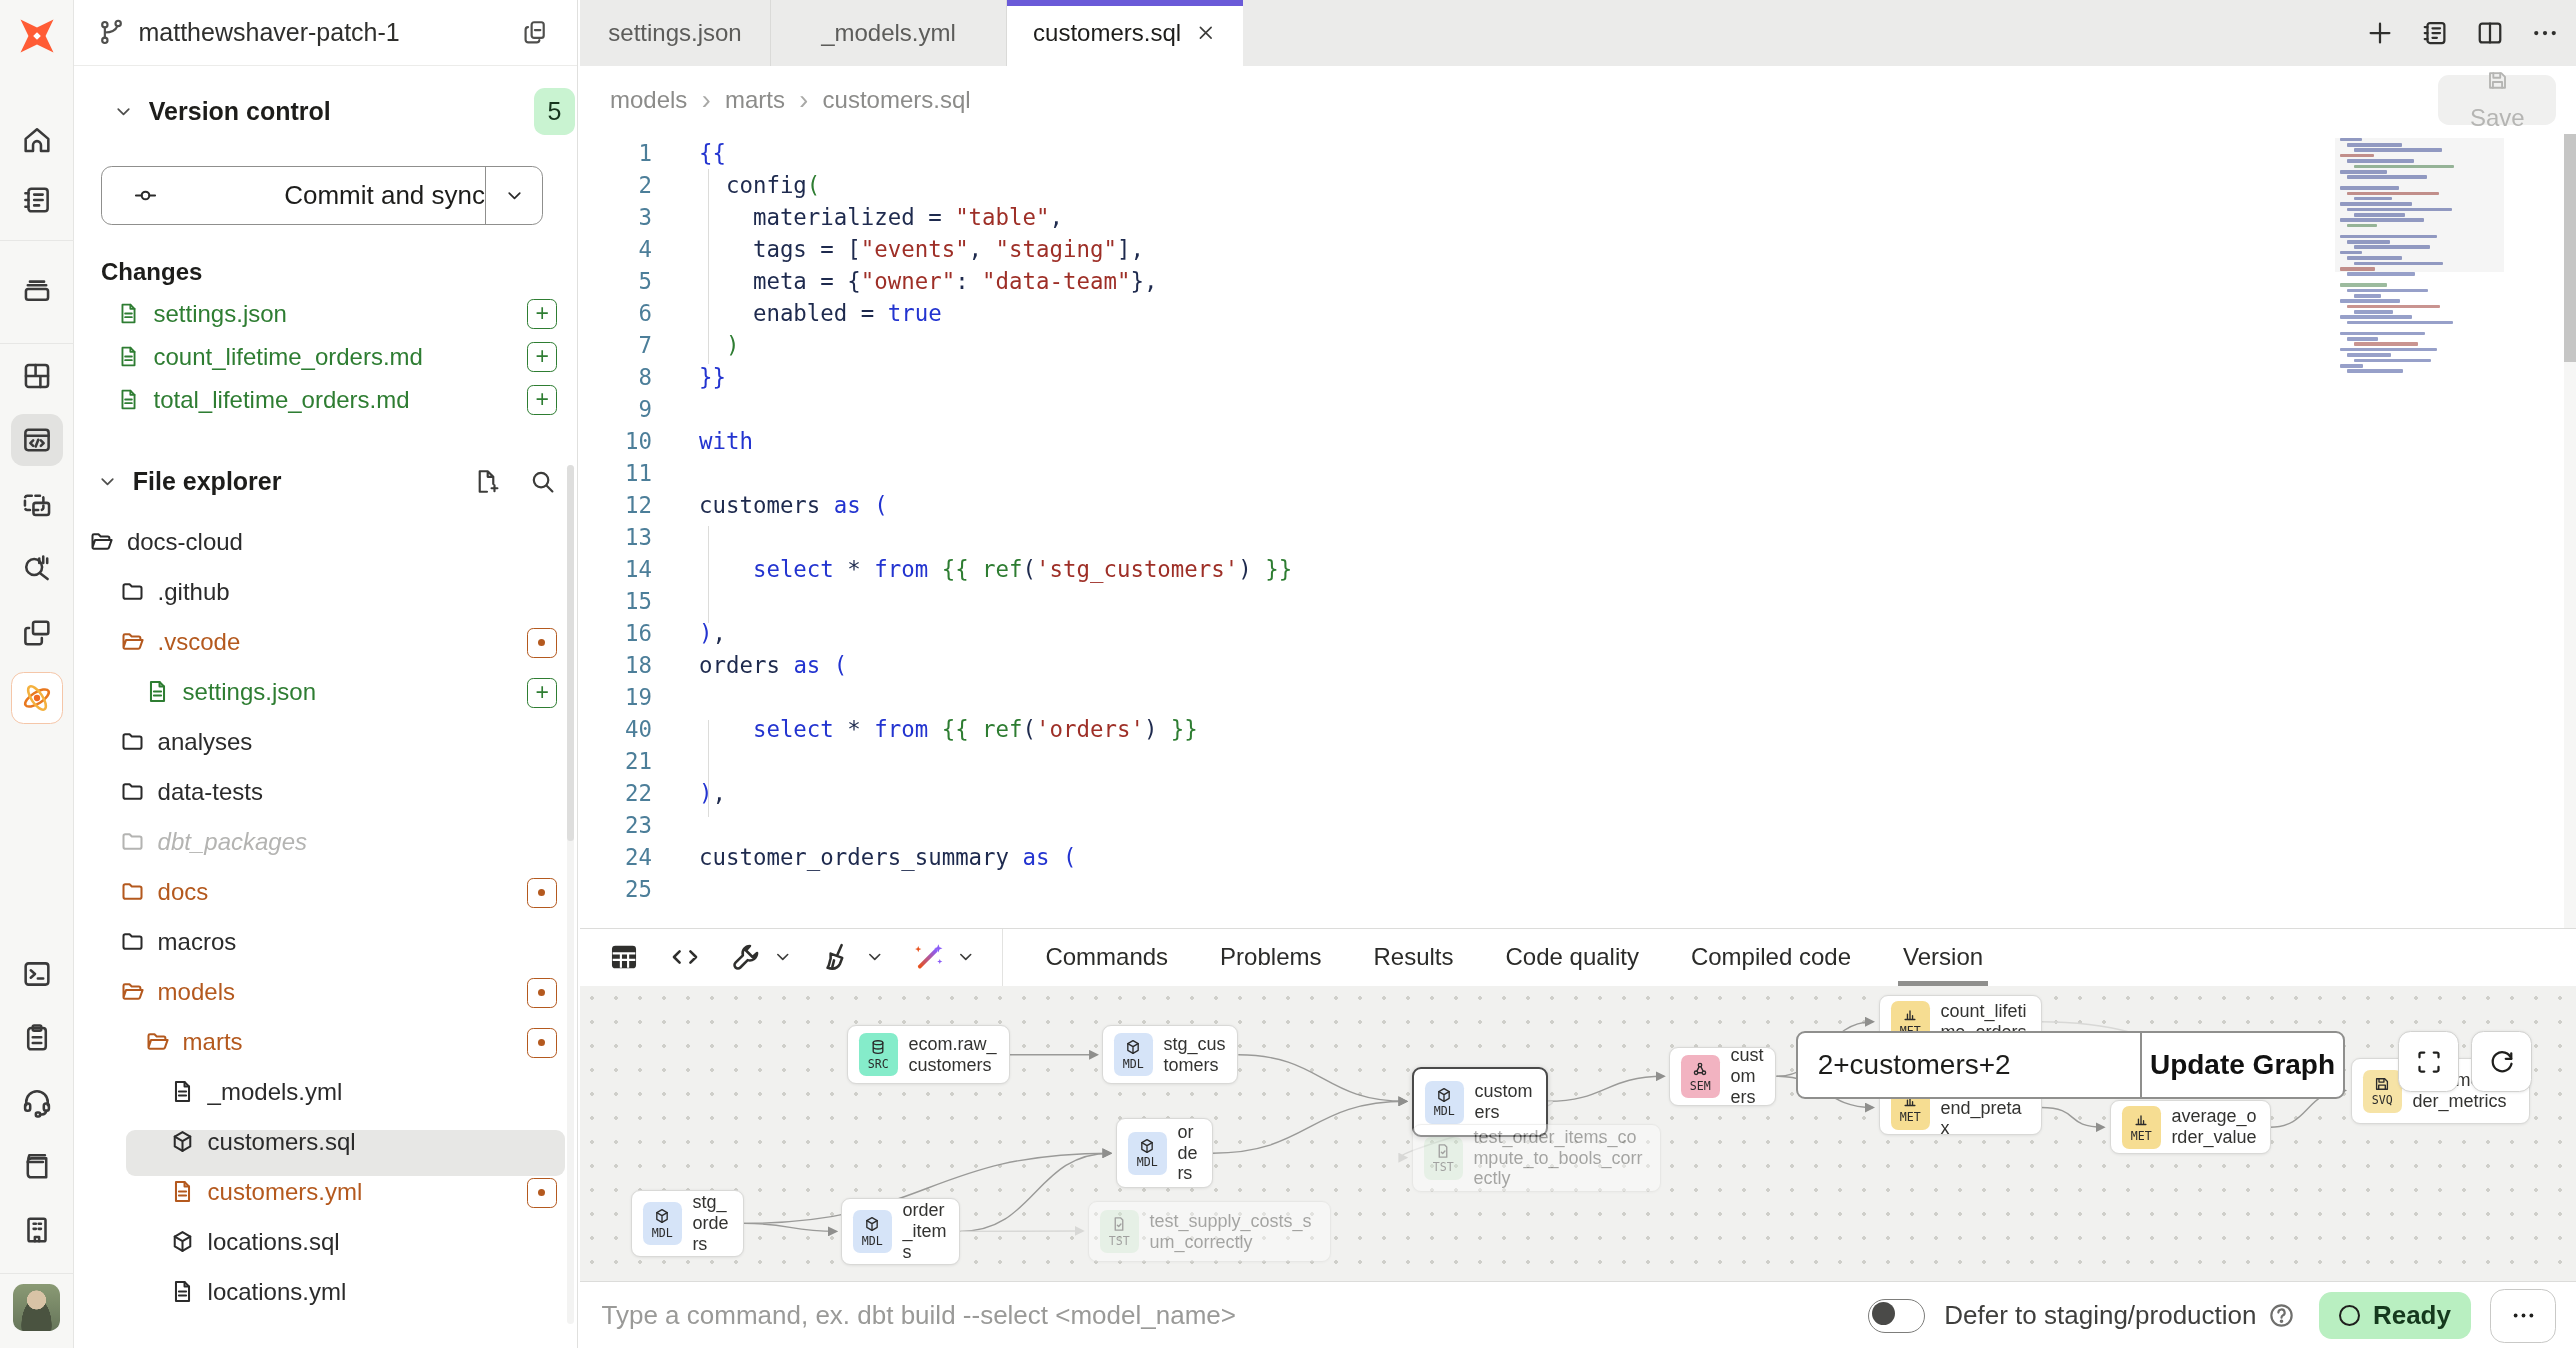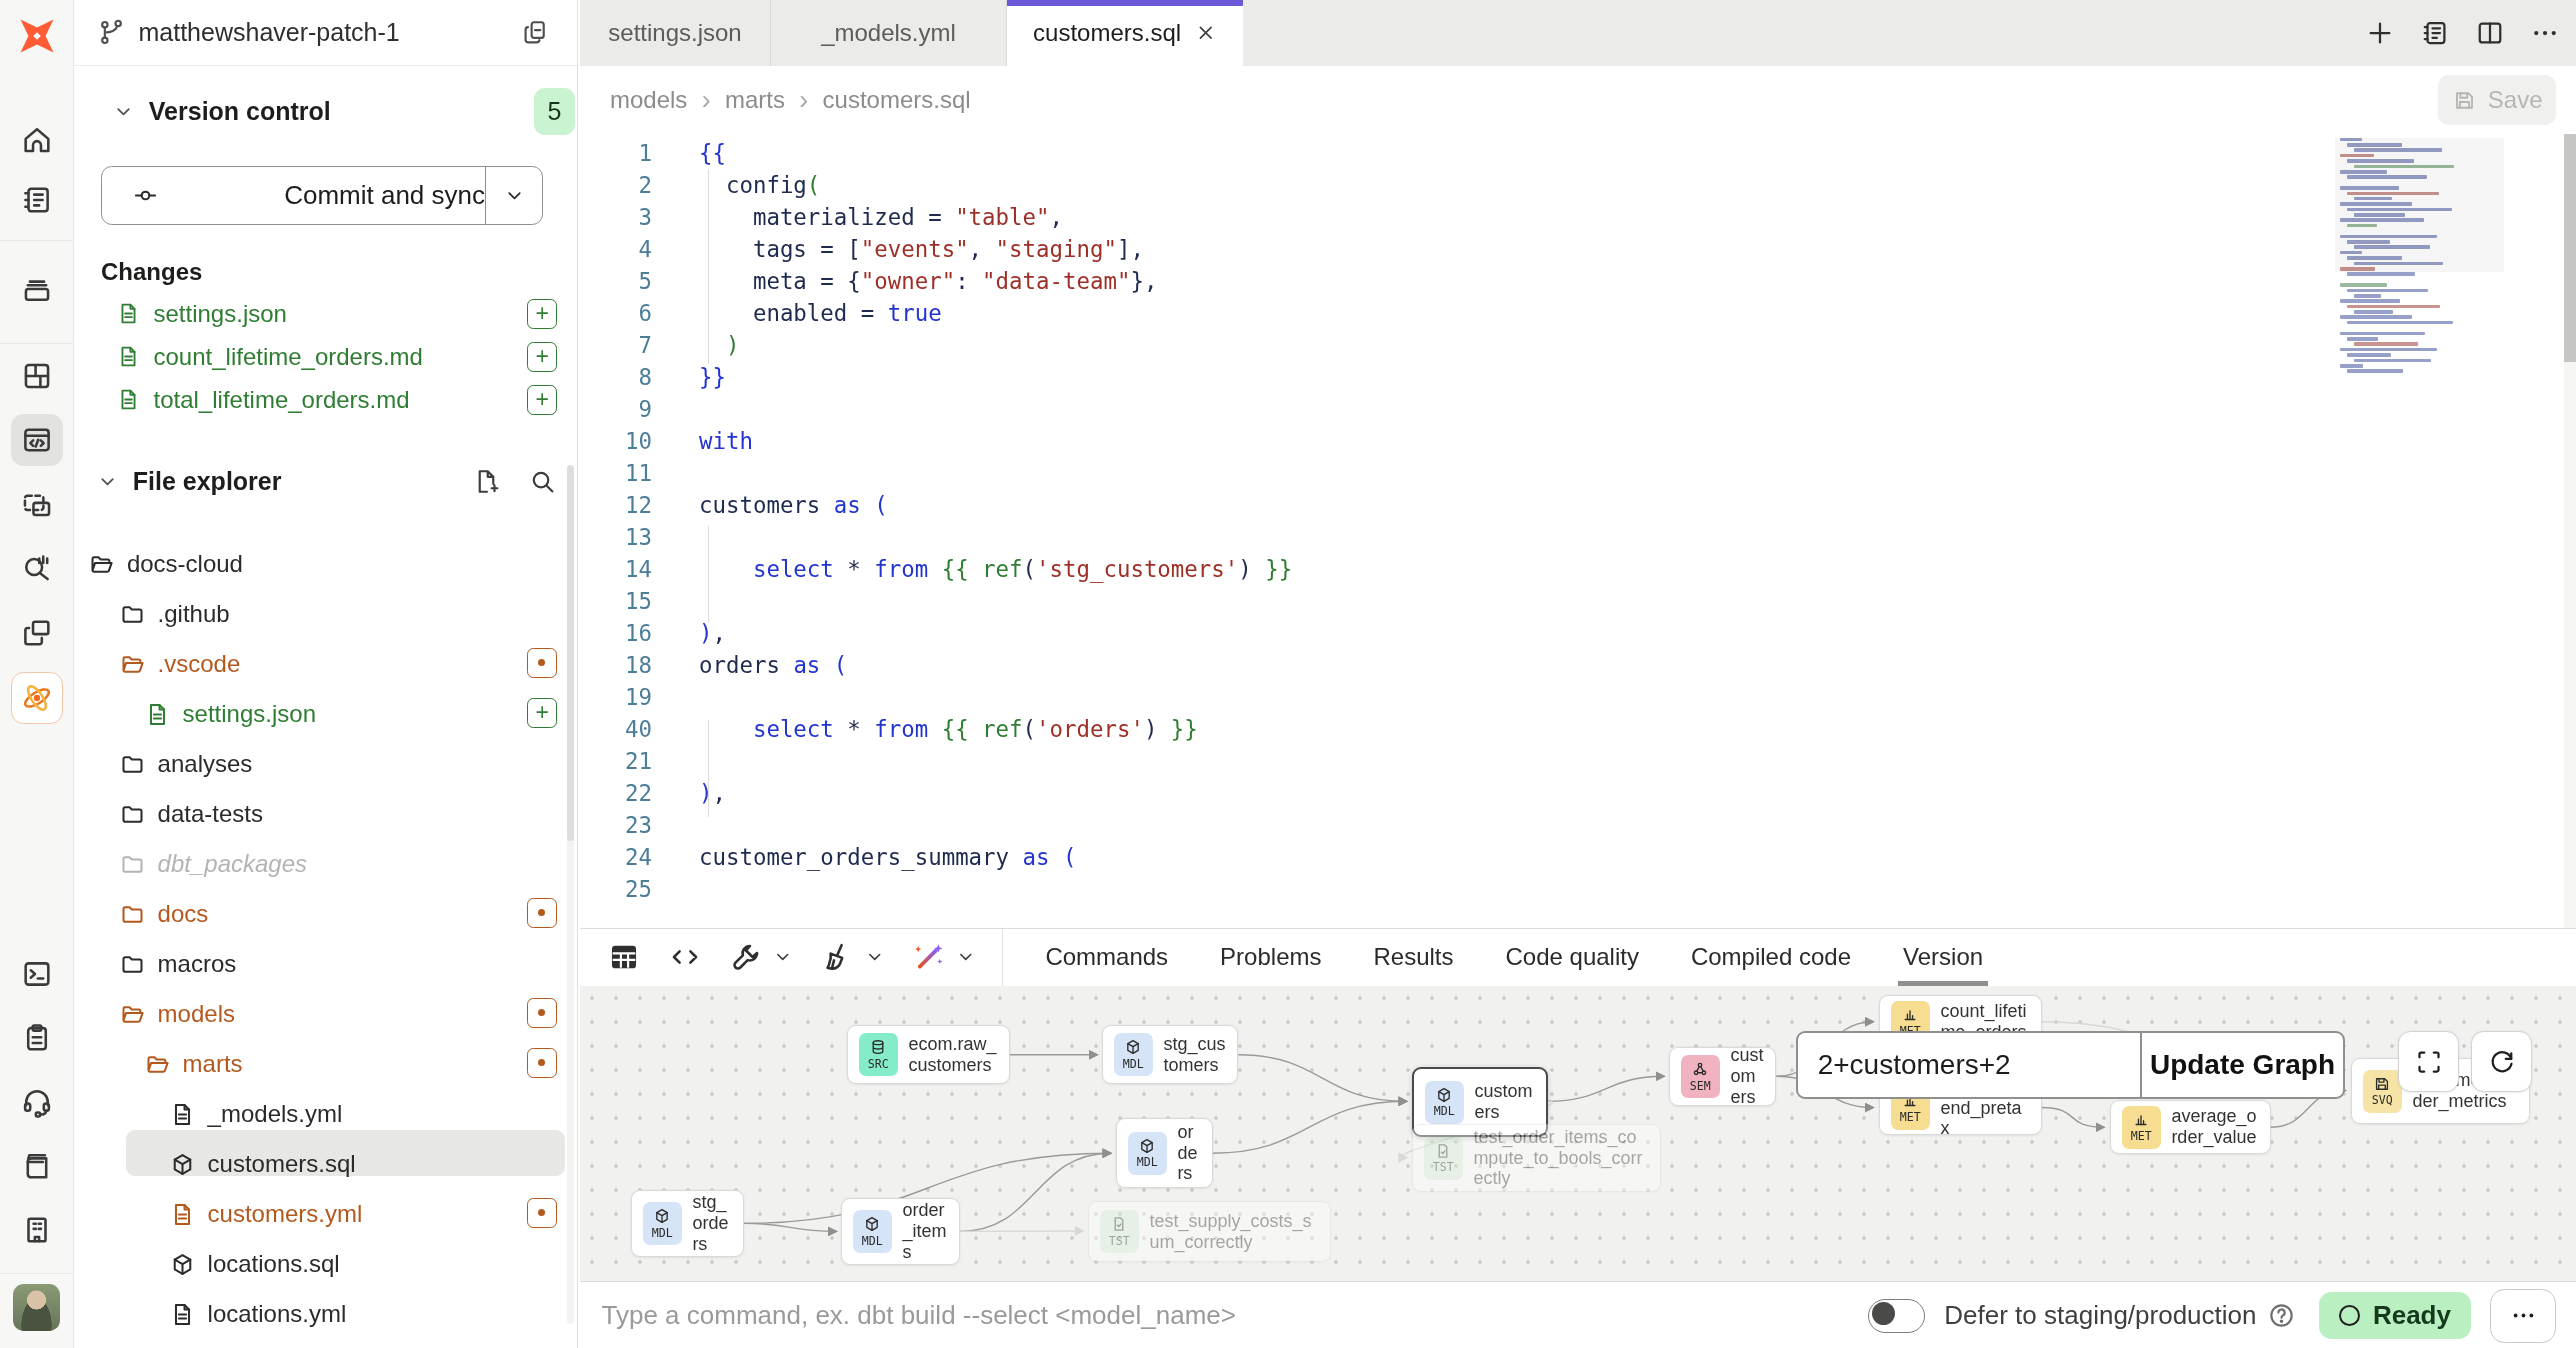--- a/index.html
+++ b/index.html
@@ -46,21 +46,21 @@
   .chg-label { font-size:24px; color:#2e7d32; margin-left:12.5px; }
   .plus-badge { position:absolute; right:19.7px; width:30px; height:30px; border:1.8px solid #2e7d32; border-radius:6.3px; color:#2e7d32; font-size:23px; line-height:27px; text-align:center; cursor:pointer; }
   .dot-badge  { position:absolute; right:19.7px; width:30px; height:30px; border:1.8px solid #b4591e; border-radius:6.3px; cursor:pointer; }
   .dot-badge::after { content:""; position:absolute; left:9.8px; top:9.8px; width:7.2px; height:7.2px; border-radius:50%; background:#b4591e; }
 
   .fe-header { position:absolute; left:0; top:456px; width:100%; height:50px; display:flex; align-items:center; }
   .fe-actions { position:absolute; right:19.7px; top:10.7px; display:flex; gap:27px; }
   .fe-actions .ic { width:29px; height:29px; color:#3c3c3a; cursor:pointer; }
 
   .file-tree { position:absolute; left:0; top:528px; width:100%; }
-  .tree-row { position:relative; height:50px; display:flex; align-items:flex-end; font-size:24px; color:#2b2b2b; cursor:pointer; }
+  .tree-row { position:relative; height:50px; display:flex; align-items:flex-start; font-size:24px; color:#2b2b2b; cursor:pointer; }
   .tree-row .ic { width:27px; height:27px; flex:0 0 27px; }
   .tree-label { margin-left:11.6px; white-space:nowrap; }
   .tree-row.orange { color:#b4591e; } .tree-row.orange .ic { color:#b4591e; }
   .tree-row.green { color:#2e7d32; } .tree-row.green .ic { color:#2e7d32; }
   .tree-row.muted { color:#b4b4b2; font-style:italic; } .tree-row.muted .ic { color:#b4b4b2; }
   .tree-row.selected::before { content:""; position:absolute; left:52px; right:12.5px; top:1.8px; bottom:1.8px; background:#e7e7e5; border-radius:9px; z-index:-1; }
   .sb-scroll { position:absolute; right:2.7px; top:465px; width:7.2px; height:859px; background:#f3f3f2; border-radius:3.6px; }
   .sb-scroll .thumb { position:absolute; top:0; width:7.2px; height:376px; background:#dededd; border-radius:3.6px; }
 
   
@@ -69,21 +69,21 @@
   .tab.active { background:#fff; color:#1d1d1b; border-right:none; }
   .tab.active::before { content:""; position:absolute; left:0; top:0; width:100%; height:6.3px; background:#6a5ad8; }
   .tab .ic.close { width:21.5px; height:21.5px; color:#3c3c3a; }
   .tab-actions { position:absolute; right:16px; top:0; height:66px; display:flex; align-items:center; gap:25px; }
   .tab-actions .ic { width:30px; height:30px; color:#2f2f2d; cursor:pointer; }
 
   
   .crumb-row { position:absolute; left:580px; top:66px; right:0; height:68px; background:#fff; }
   .crumbs { position:absolute; left:30px; top:0; height:68px; display:flex; align-items:center; gap:14.3px; font-size:24px; color:#8c8c8a; }
   .crumb-sep { font-size:27px; color:#a9a9a7; }
-  .save-btn { position:absolute; right:19.7px; top:9px; width:118px; height:50px; background:#f0f0ef; border-radius:10.7px; display:flex; align-items:center; justify-content:center; gap:10.7px; color:#b5b5b3; font-size:24px; cursor:default; }
+  .save-btn { position:absolute; right:19.7px; top:9px; width:118px; height:50px; background:#f0f0ef; border-radius:10.7px; display:flex; align-items:center; justify-content:center; gap:10.7px; color:#b5b5b3; font-size:24px; cursor:default;flex-direction:column; }
   .save-btn .ic { width:25px; height:25px; }
 
   
   .editor { position:absolute; left:580px; top:134px; right:0; height:794px; background:#fff; overflow:hidden; }
   .code-lines { position:absolute; left:0; top:2.7px; width:100%; }
   .code-line { display:flex; height:32px; line-height:32px; font-family:"DejaVu Sans Mono", monospace; font-size:22.4px; white-space:pre; }
   .ln { width:72px; text-align:right; color:#4c7e99; flex:0 0 72px; }
   .code { margin-left:47px; }
   .tok-kw { color:#2334d0; } .tok-id { color:#1e2a4e; } .tok-str { color:#9e2f27; } .tok-grn { color:#2e7d32; }
   .guide { position:absolute; left:128px; width:0.9px; background:#dcdcda; }

